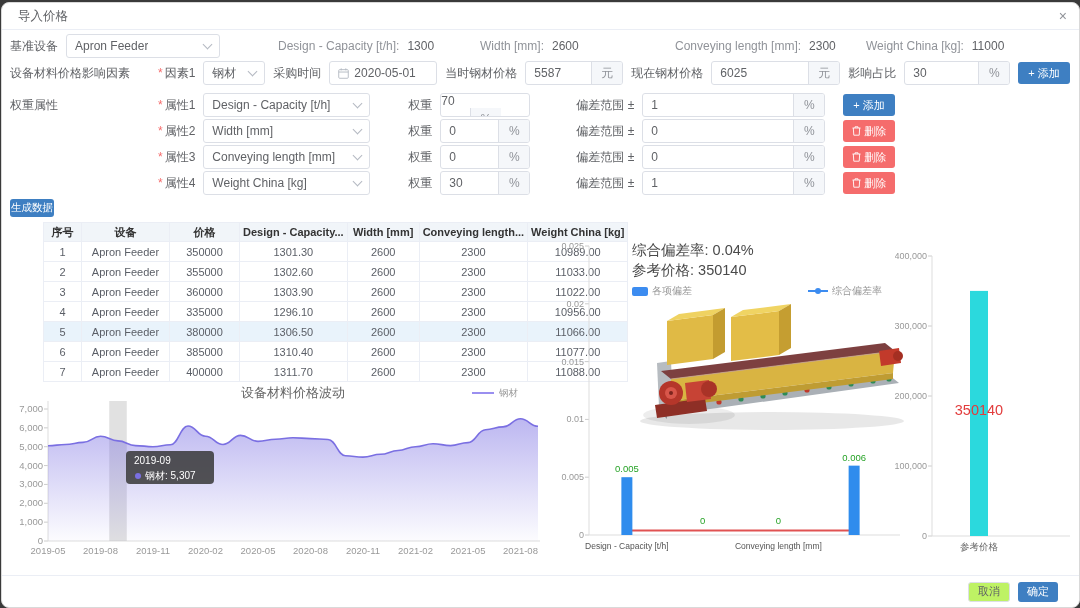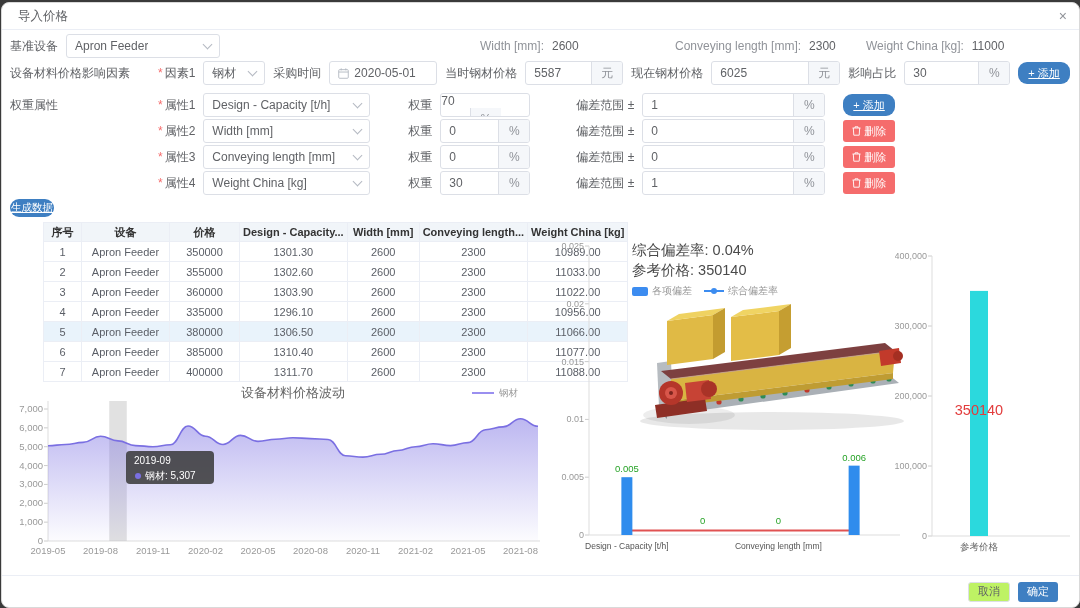--- a/index.html
+++ b/index.html
@@ -19,23 +19,23 @@
   .sel{border:1px solid #dcdfe6;border-radius:3px;height:22px;display:flex;align-items:center;
        justify-content:space-between;padding:0 8px;background:#fff;flex:none;cursor:pointer;}
   .sel .txt{overflow:hidden;text-overflow:ellipsis;}
   .chev{width:6px;height:6px;border-right:1.3px solid #b4b9c2;border-bottom:1.3px solid #b4b9c2;
         transform:rotate(45deg);margin-left:6px;margin-top:-3px;flex:none;}
   .ipt{border:1px solid #dcdfe6;border-radius:3px;height:22px;display:flex;align-items:center;background:#fff;flex:none;overflow:hidden;}
   .ipt input{border:none;outline:none;padding:0 8px;font-size:12px;color:#606266;width:100%;background:transparent;
              font-family:"Liberation Sans","DejaVu Sans",sans-serif;}
   .suffix{width:30px;flex:none;background:#f5f7fa;border-left:1px solid #dcdfe6;color:#909399;height:22px;
           display:flex;align-items:center;justify-content:center;font-size:12px;}
-  .btn-blue{background:#3e7fc2;color:#fff;border:none;border-radius:9px;font-size:11px;height:22px;
+  .btn-blue{background:#3e7fc2;color:#fff;border:none;border-radius:3px;font-size:11px;height:22px;
             padding:0 10px;cursor:pointer;flex:none;display:flex;align-items:center;gap:3px;
-            font-family:"Liberation Sans","DejaVu Sans",sans-serif;text-decoration:underline;}
+            font-family:"Liberation Sans","DejaVu Sans",sans-serif;}
   .btn-red{background:#f56c6c;color:#fff;border:none;border-radius:3px;font-size:11px;height:22px;
            padding:0 9px;cursor:pointer;flex:none;display:flex;align-items:center;gap:3px;
            font-family:"Liberation Sans","DejaVu Sans",sans-serif;}
   .spec{position:absolute;top:0;height:24px;display:flex;align-items:center;gap:8px;}
   .spec .sl{color:#909399;}
   .spec .sv{color:#606266;}
   .date-ico{flex:none;margin:0 0 0 8px;}
   
   #gen-btn{position:absolute;left:8px;top:196px;height:18px;font-size:10.5px;padding:0 1px;}
   
@@ -44,21 +44,21 @@
   #price-table th{background:#f1f5f9;color:#333;font-weight:bold;height:18px;border:1px solid #ebeef5;
                   overflow:hidden;white-space:nowrap;text-overflow:ellipsis;padding:0 3px;}
   #price-table td{height:19px;text-align:center;border:1px solid #ebeef5;background:#fff;padding:0 2px;
                   overflow:hidden;white-space:nowrap;}
   #price-table tr.hl td{background:#e9f3fb;}
   
   .chart-abs{position:absolute;}
   #dev-header{position:absolute;left:630px;top:237px;width:250px;color:#4a4a4a;
               font-size:14.5px;line-height:20px;}
   #dev-legend{position:absolute;left:630px;top:281px;width:250px;display:flex;align-items:center;
-              justify-content:flex-start;gap:12px;font-size:10px;color:#999;}
+              justify-content:space-between;gap:12px;font-size:10px;color:#999;}
   .lg-bar{width:16px;height:9px;border-radius:2px;background:#3c8cf0;display:inline-block;}
   .lg-line{width:20px;height:2px;background:#3c8cf0;position:relative;display:inline-block;}
   .lg-line i{position:absolute;left:7px;top:-2px;width:6px;height:6px;border-radius:50%;background:#3c8cf0;}
   .lg-item{display:flex;align-items:center;gap:4px;}
   
   #dlg-footer{position:absolute;left:0;top:572px;width:100%;height:32px;border-top:1px solid #ebeef5;
               display:flex;align-items:center;justify-content:flex-end;gap:8px;padding-right:21px;box-sizing:border-box;}
   .btn-cancel{background:#bef264;border:1px solid #dcdfe6;border-radius:3px;color:#606266;font-size:11px;
               height:20px;padding:0 9px;cursor:pointer;font-family:"Liberation Sans","DejaVu Sans",sans-serif;}
   .btn-confirm{background:#3e7fc2;border:none;border-radius:3px;color:#fff;font-size:11px;height:20px;
@@ -74,20 +74,24 @@
     <span id="dlg-title">导入价格</span>
     <span id="dlg-close">×</span>
   </div>
 
   <div class="frow" style="left:8px;top:31px;width:1060px;">
     <span class="lbl">基准设备</span>
     <div class="sel" style="width:136px;">
       <span class="txt">Apron Feeder</span>
       <i class="chev"></i>
     </div>
+    <span class="spec" style="left:268px;">
+      <span class="sl">Design - Capacity [t/h]:</span>
+      <span class="sv">1300</span>
+    </span>
     <span class="spec" style="left:470px;">
       <span class="sl">Width [mm]:</span>
       <span class="sv">2600</span>
     </span>
     <span class="spec" style="left:665px;">
       <span class="sl">Conveying length [mm]:</span>
       <span class="sv">2300</span>
     </span>
     <span class="spec" style="left:856px;">
       <span class="sl">Weight China [kg]:</span>

